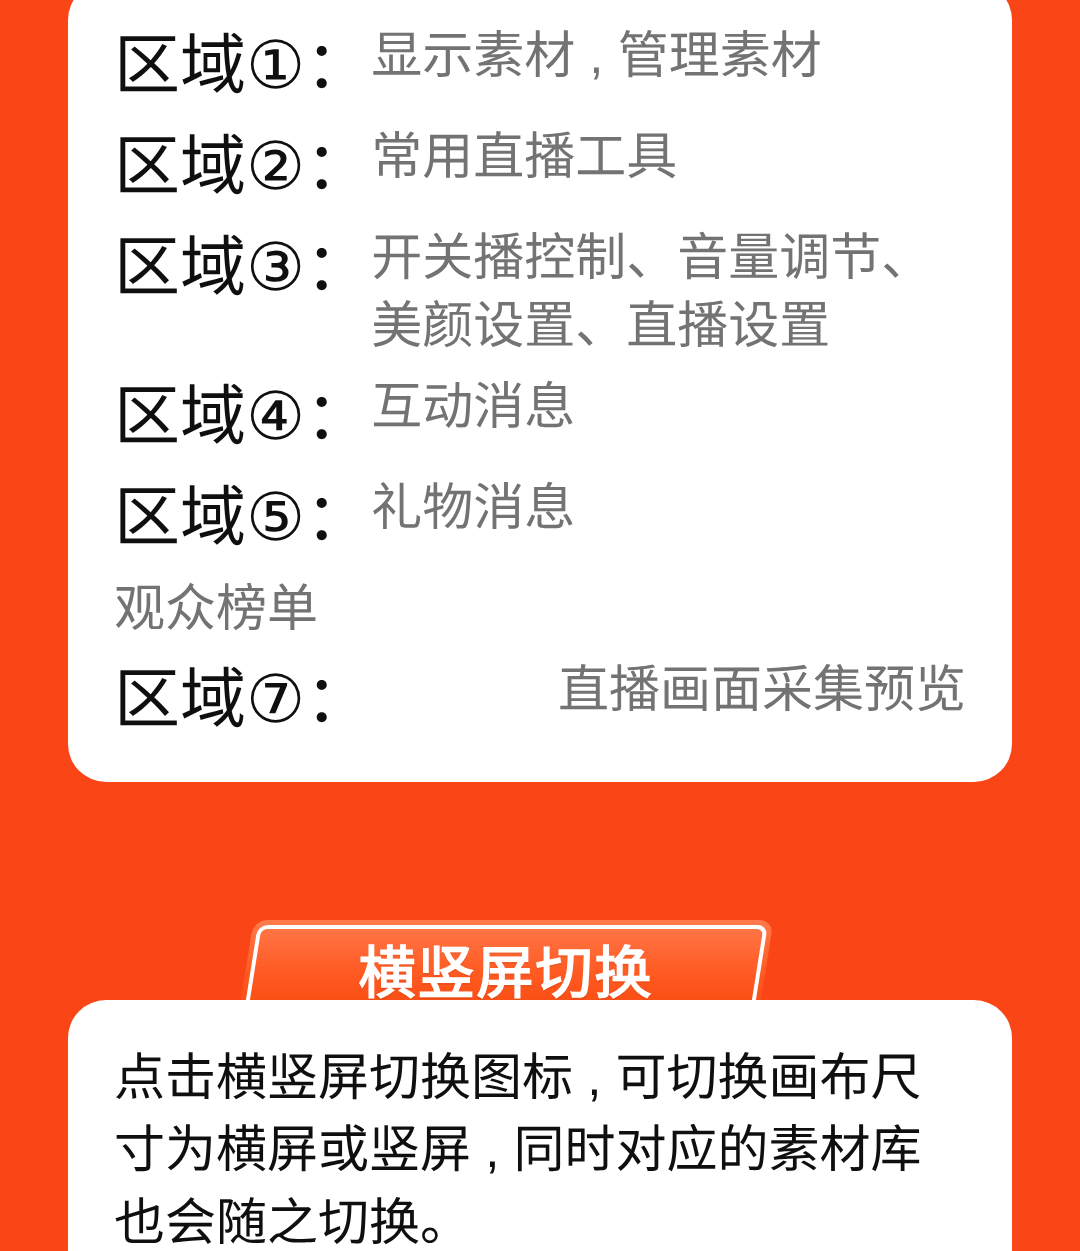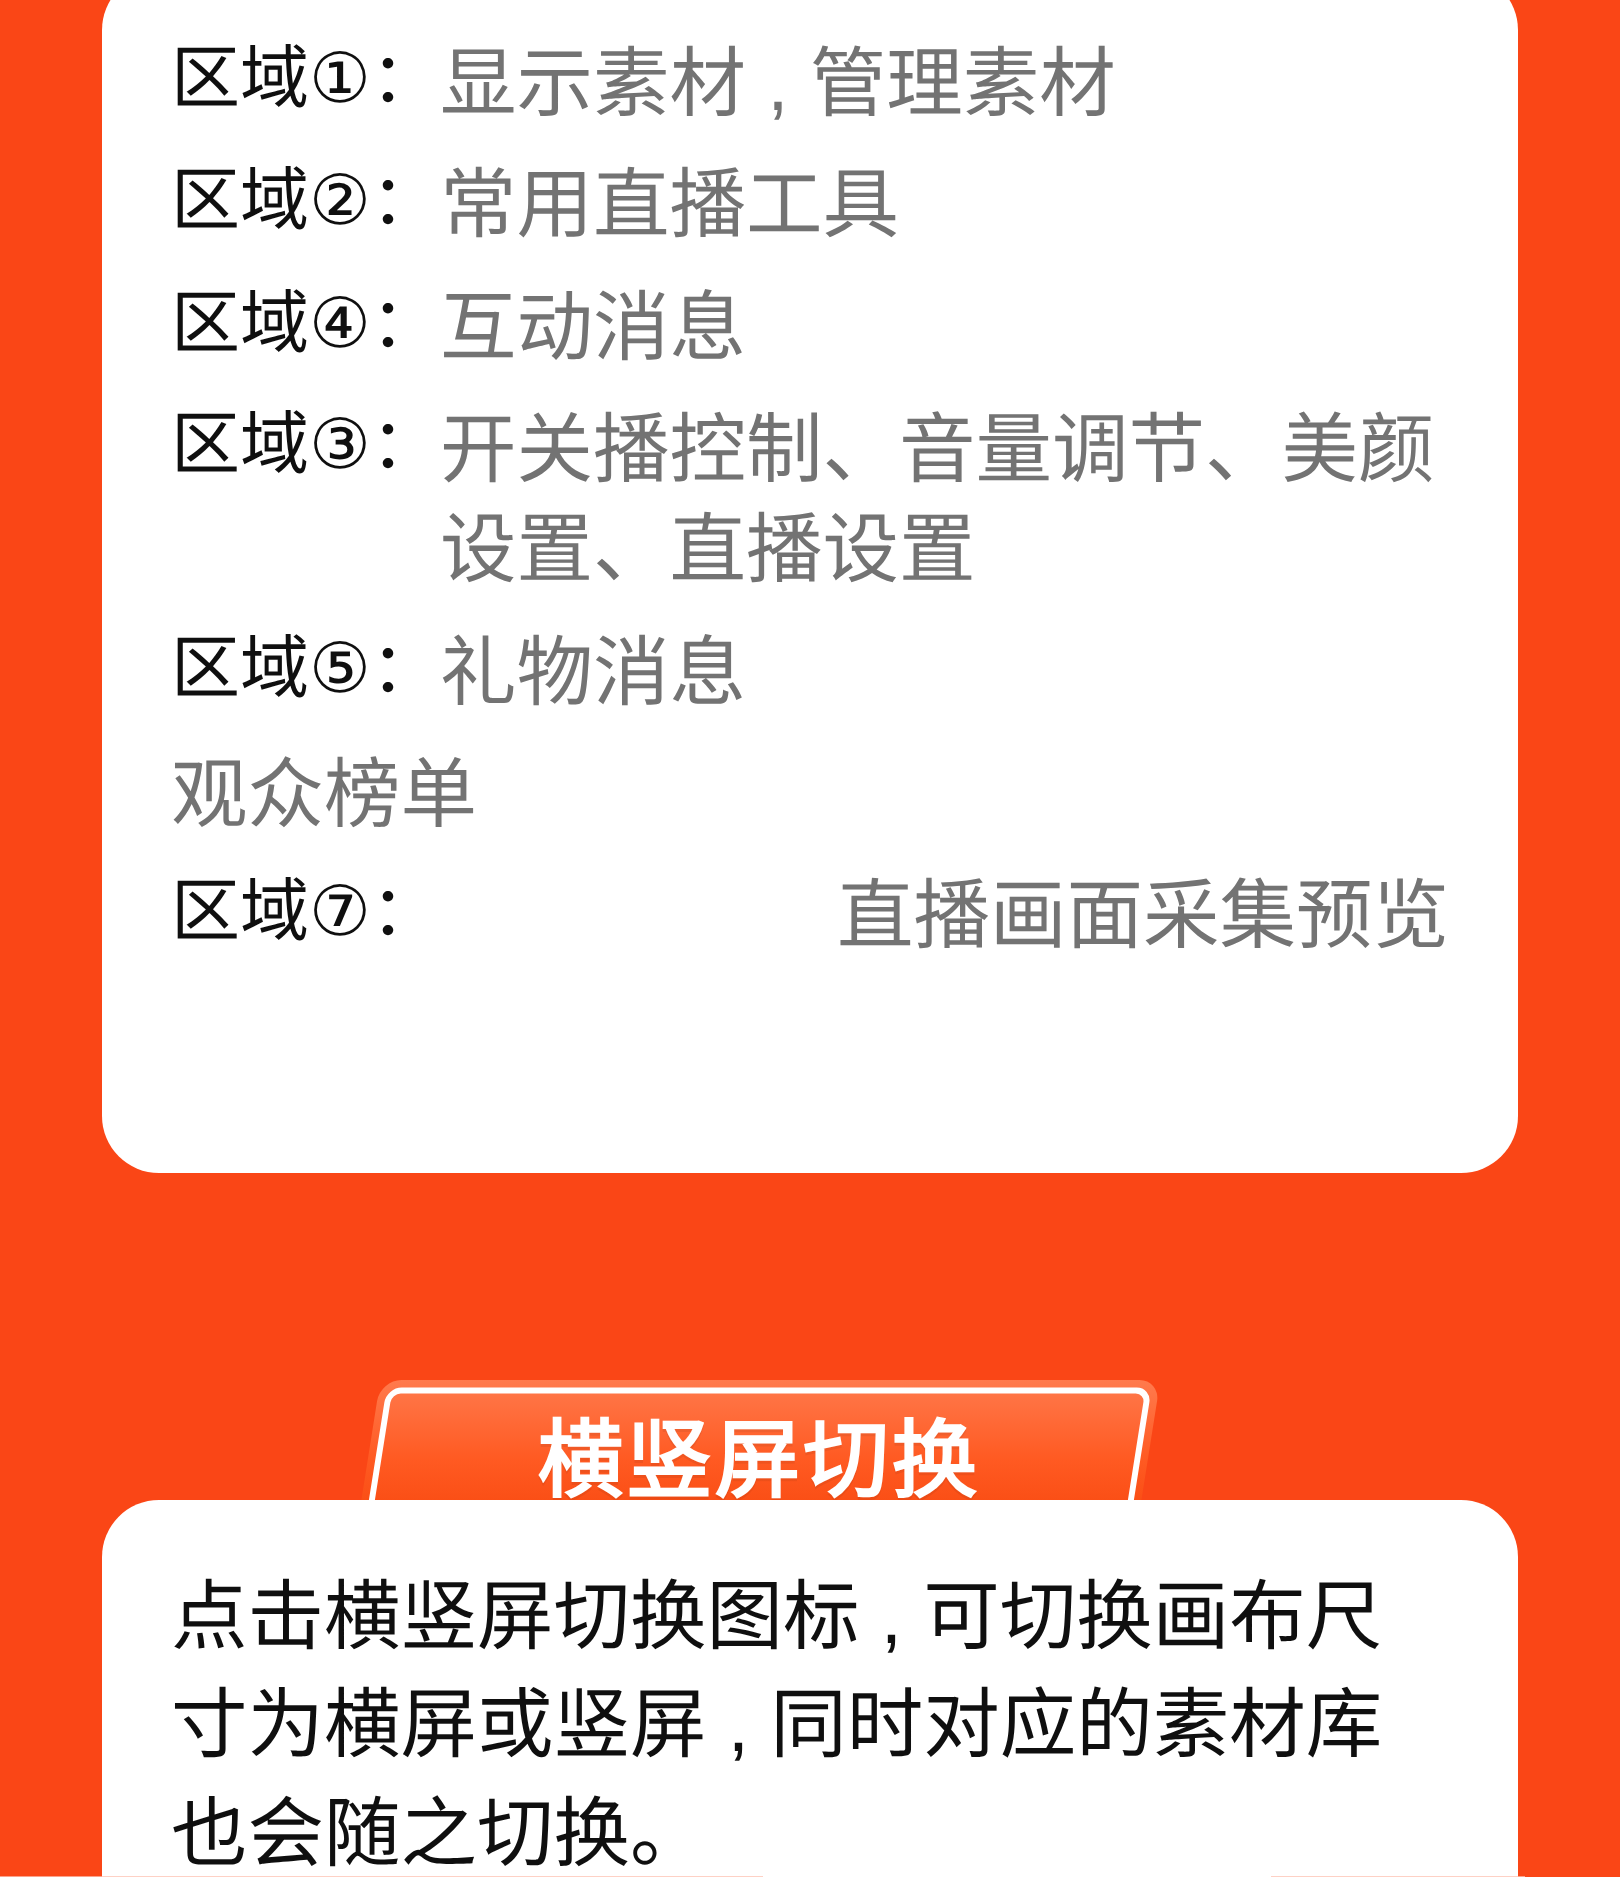--- a/index.html
+++ b/index.html
@@ -43,21 +43,21 @@
   .legend-row {
     display: flex;
     align-items: flex-start;
     margin-bottom: 14px;
     line-height: 1.32;
   }
   .legend-row:last-child { margin-bottom: 12px; text-align: right; }
 
   .legend-label {
     flex: 0 0 auto;
-    font-size: 46px;
+    font-size: 66px;
     color: #0F0F0F;
     letter-spacing: 0px;
     white-space: nowrap;
     font-weight: 400;
   }
   .legend-text {
     flex: 1 1 auto;
     font-size: 51px;
     color: #737373;
     font-weight: 400;
@@ -128,27 +128,27 @@
         <span class="legend-label">区域①：</span>
         <span class="legend-text">显示素材 , 管理素材</span>
       </div>
 
       <div class="legend-row">
         <span class="legend-label">区域②：</span>
         <span class="legend-text">常用直播工具</span>
       </div>
 
       <div class="legend-row">
-        <span class="legend-label">区域④：</span>
-        <span class="legend-text">互动消息</span>
+        <span class="legend-label">区域③：</span>
+        <span class="legend-text">开关播控制、音量调节、美颜设置、直播设置</span>
       </div>
 
       <div class="legend-row">
-        <span class="legend-label">区域③：</span>
-        <span class="legend-text">开关播控制、音量调节、美颜设置、直播设置</span>
+        <span class="legend-label">区域④：</span>
+        <span class="legend-text">互动消息</span>
       </div>
 
       <div class="legend-row">
         <span class="legend-label">区域⑤：</span>
         <span class="legend-text">礼物消息</span>
       </div>
 
       <div class="legend-row">
         <span class="legend-text">观众榜单</span>
       </div>

